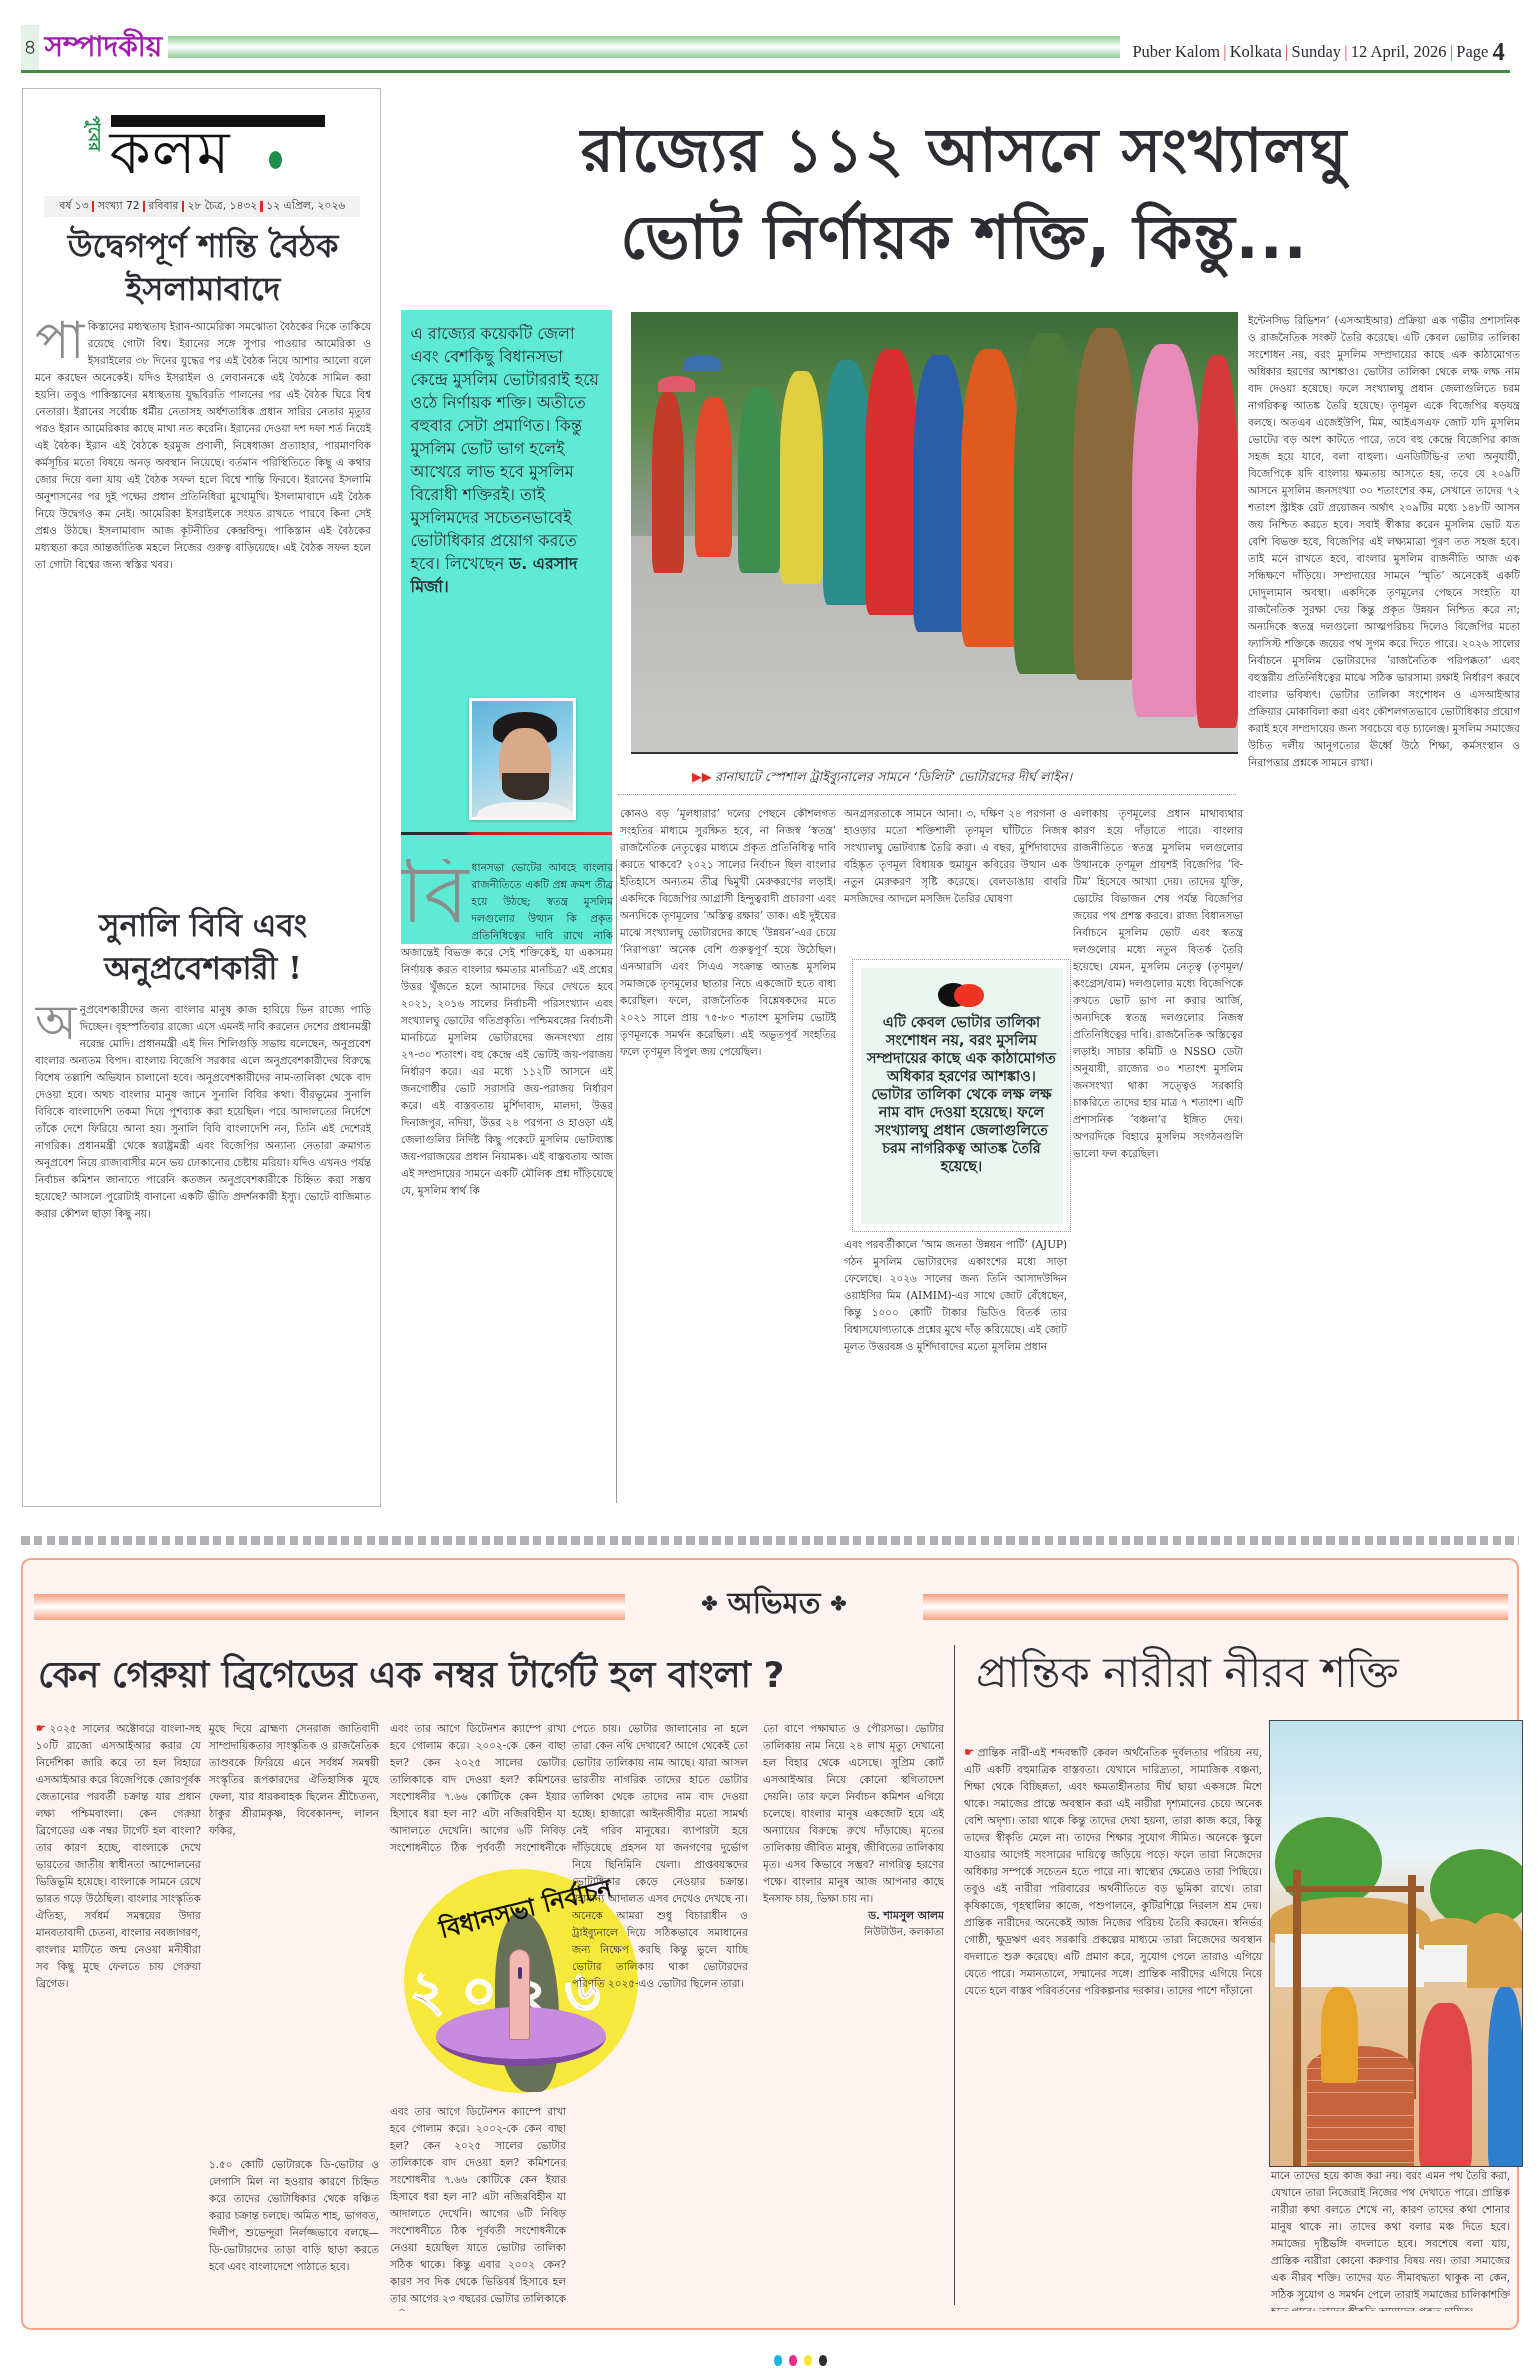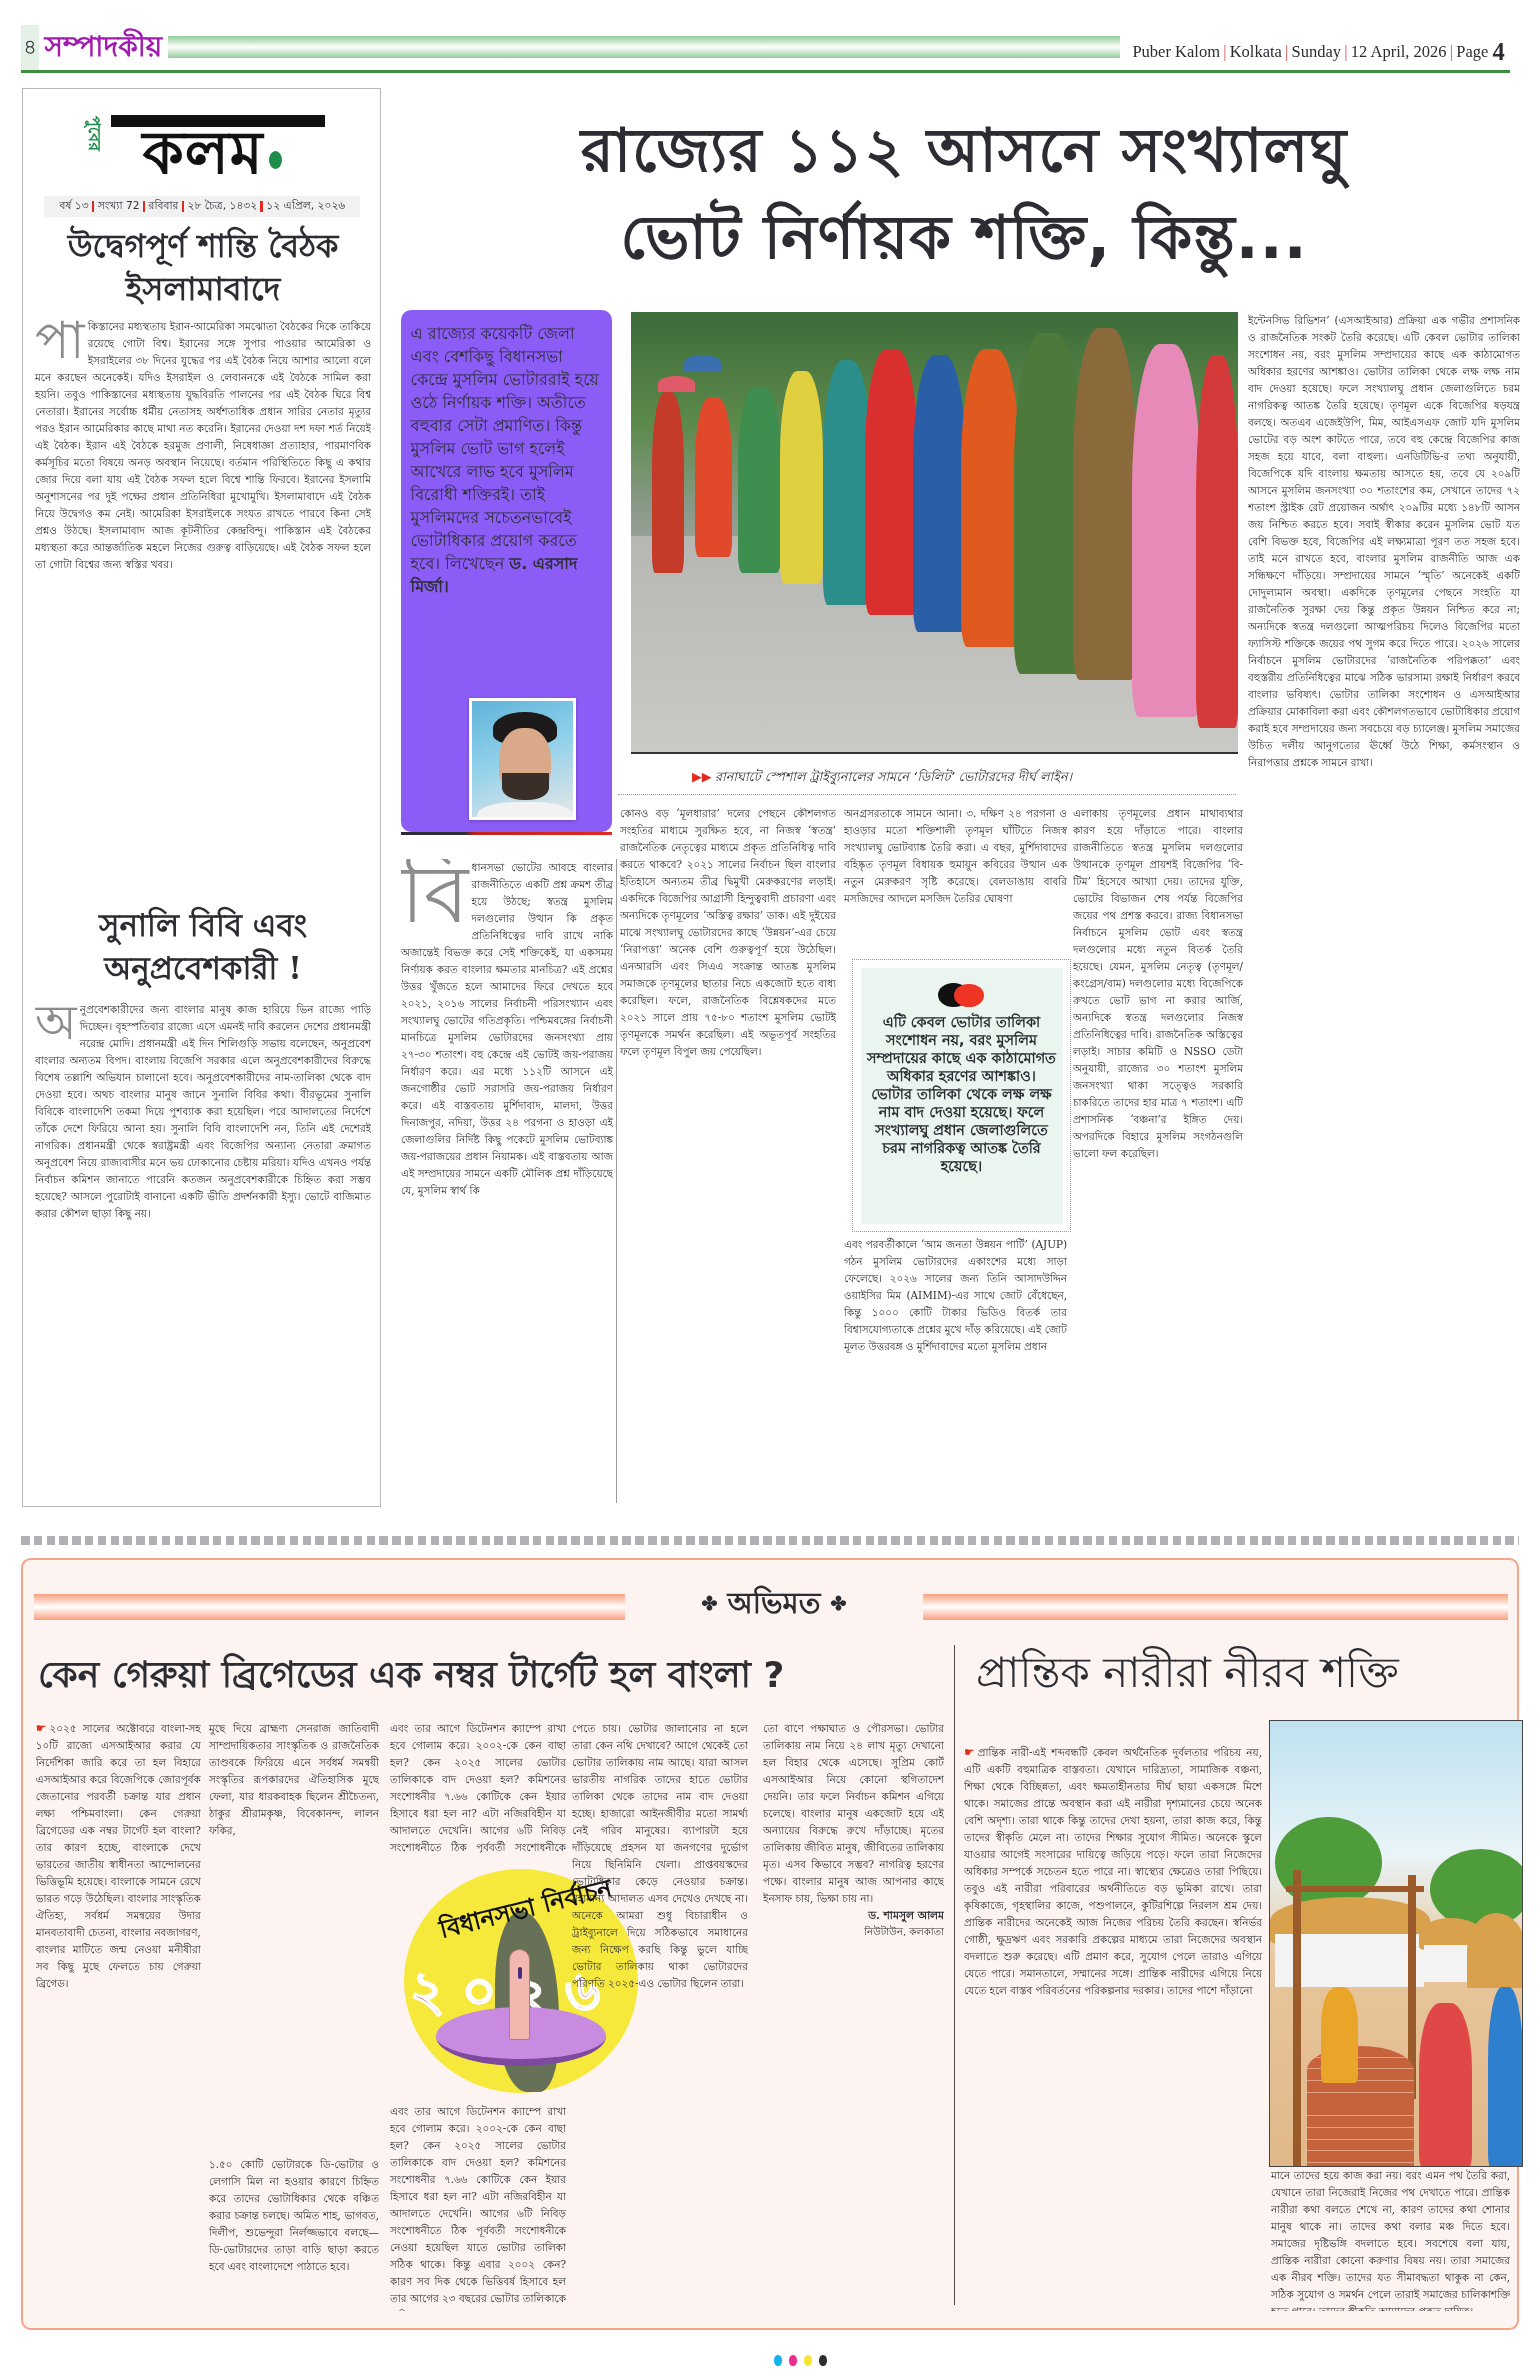--- a/index.html
+++ b/index.html
@@ -15,38 +15,38 @@
   .edition-line { position: absolute; right: 5.3px; top: 17px; font-family: "Liberation Serif", serif; font-size: 16.5px; color: #2b2d33; white-space: nowrap; }
   .edition-line .sep { color: #d9534f; margin: 0 3.2px; }
   .edition-line .pg { font-size: 24.5px; font-weight: bold; vertical-align: -3.2px; }
   .green-rule { position: absolute; left: 0; top: 49px; width: 100%; height: 3.2px; background: #3f8d43; }
 
   
   .left-box { position: absolute; left: 22.4px; top: 88px; width: 359px; height: 1419px; border: 1.6px solid #b8b8b8; background: #fff; }
   .logo { position: absolute; left: 59px; top: 16px; width: 266px; height: 75px; }
   .logo .puber { position: absolute; left: 0; top: 10.7px; width: 22.4px; height: 64px; color: #1f8b4c; font-family: "DejaVu Serif", serif; font-weight: bold; font-size: 16px; writing-mode: vertical-rl; text-orientation: mixed; line-height: 22.4px; }
   .logo .topbar { position: absolute; left: 29px; top: 9.6px; width: 214px; height: 12.8px; background: #111; }
-  .logo .kalom { position: absolute; left: 27px; top: 16px; font-family: "DejaVu Serif", serif; font-weight: bold; font-size: 59px; color: #111; letter-spacing: 1.1px; line-height: 64px; margin-left: 33px; }
+  .logo .kalom { position: absolute; left: 27px; top: 16px; font-family: "DejaVu Serif", serif; font-weight: normal; font-size: 59px; color: #111; letter-spacing: 1.1px; line-height: 64px; }
   .logo .dot { position: absolute; left: 187px; top: 46px; width: 12.8px; height: 18px; background: #1e8f4a; border-radius: 50%; }
   .issue-line { position: absolute; left: 21px; top: 107px; width: 316px; height: 21px; background: #f1f1f1; font-size: 10.7px; display: flex; align-items: center; justify-content: center; gap: 3.2px; white-space: nowrap; }
   .issue-line .bar { display: inline-block; width: 2.7px; height: 10.7px; background: #e02b20; }
   .lhead1 { position: absolute; left: 10.7px; top: 136px; width: 338px; text-align: center; font-family: "DejaVu Serif", serif; font-size: 32px; line-height: 43px; color: #2b2d33; }
   .dropcap { float: left; font-family: "DejaVu Serif", serif; color: #8c8c8c; line-height: 0.9; margin-right: 3.2px; }
   .body-text { font-family: "DejaVu Serif", serif; font-size: 10.4px; line-height: 17px; color: #2b2d33; text-align: justify; }
   .lbody1 { position: absolute; left: 11.7px; top: 229px; width: 336px; height: 586px; overflow: hidden; }
   .lbody1 .dropcap { font-size: 51px; }
   .lhead2 { position: absolute; left: 10.7px; top: 815px; width: 338px; text-align: center; font-family: "DejaVu Serif", serif; font-size: 31px; line-height: 43px; }
   .lbody2 { position: absolute; left: 11.7px; top: 912px; width: 336px; height: 495px; overflow: hidden; }
   .lbody2 .dropcap { font-size: 48px; }
 
   
   .main-head { position: absolute; left: 405px; top: 107px; width: 1118px; text-align: center; font-family: "DejaVu Sans", sans-serif; font-weight: bold; font-size: 60px; line-height: 87px; color: #2b2d33; letter-spacing: 1.1px; }
 
   
-  .intro-box { position: absolute; left: 401px; top: 310px; width: 211px; height: 522px; background: #8b5cf6; padding: 11.7px 9.6px; border-radius: 10px; }
+  .intro-box { position: absolute; left: 401px; top: 310px; width: 211px; height: 634px; background: #5eead4; padding: 11.7px 9.6px; }
   .intro-text { font-family: "DejaVu Sans", sans-serif; font-size: 16px; line-height: 23px; color: #2b2d33; }
   .intro-text .author { font-weight: bold; }
   .author-photo { position: absolute; left: 68px; top: 388px; width: 107px; height: 122px; border: 3.2px solid #fff; box-shadow: 0 1.1px 3.2px rgba(0,0,0,.25); background: linear-gradient(160deg, #5fb3d9 0%, #8fd0ea 45%, #e7e7e7 100%); overflow: hidden; }
   .author-photo .hair { position: absolute; left: 21px; top: 10.7px; width: 64px; height: 32px; background: #1c1a1a; border-radius: 50% 50% 30% 30%; }
   .author-photo .face { position: absolute; left: 27px; top: 27px; width: 52px; height: 69px; background: #d9a98a; border-radius: 45% 45% 40% 40%; }
   .author-photo .beard { position: absolute; left: 30px; top: 72px; width: 47px; height: 27px; background: #3a2e28; border-radius: 0 0 45% 45%; }
   .author-photo .shirt { position: absolute; left: 5.3px; top: 101px; width: 96px; height: 32px; background: #f2f2f2; border-radius: 40% 40% 0 0; }
   .dark-red-bar { position: absolute; left: 401px; top: 832px; width: 211px; height: 3.2px; background: linear-gradient(90deg, #2b2d33 0%, #2b2d33 30%, #c0211b 35%, #e02b20 100%); }
 
   

